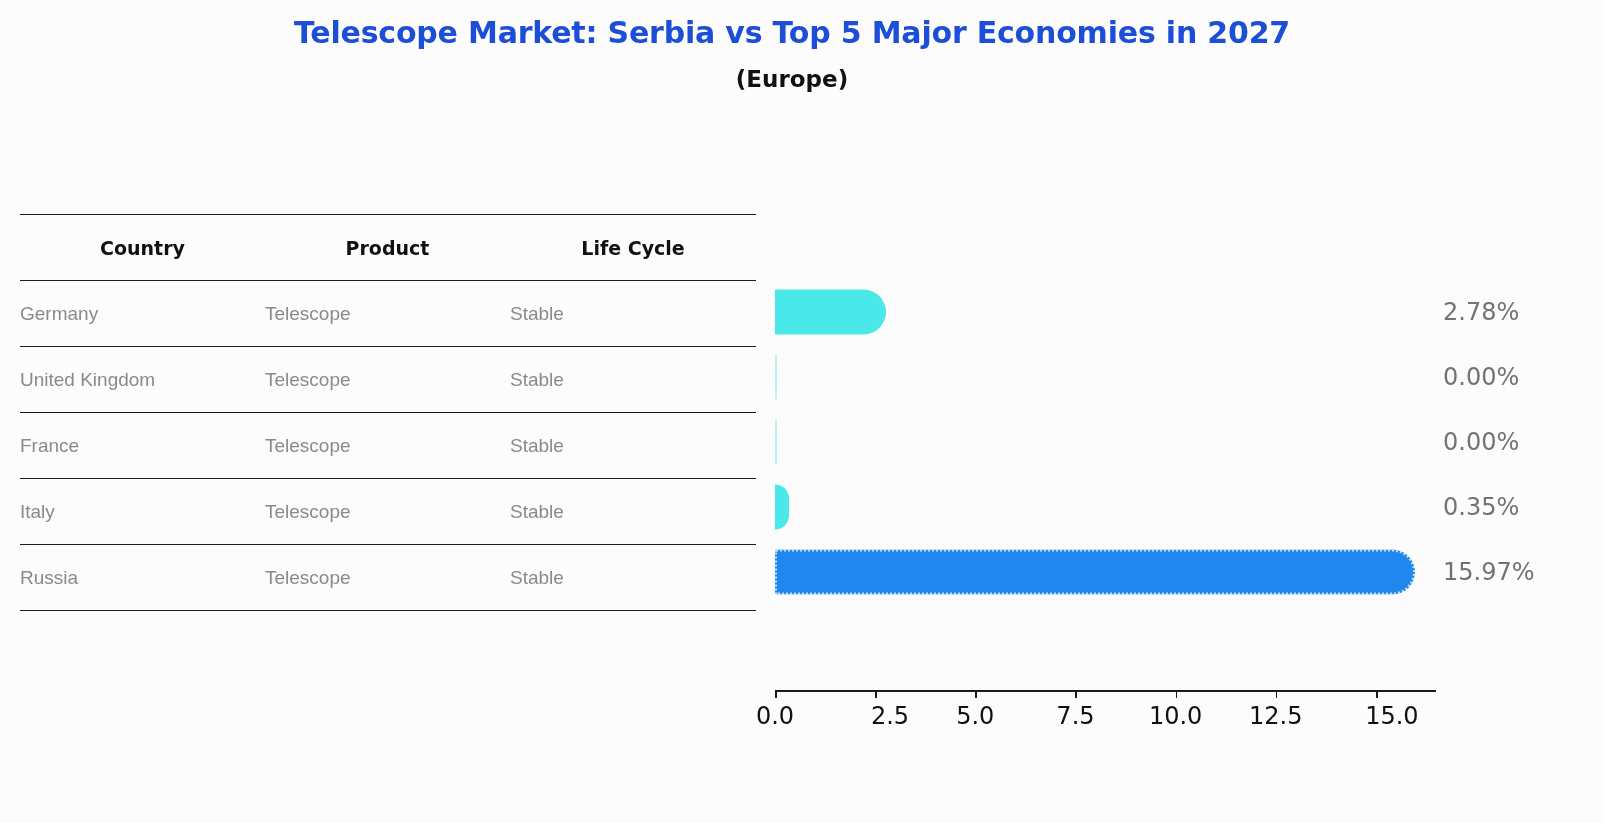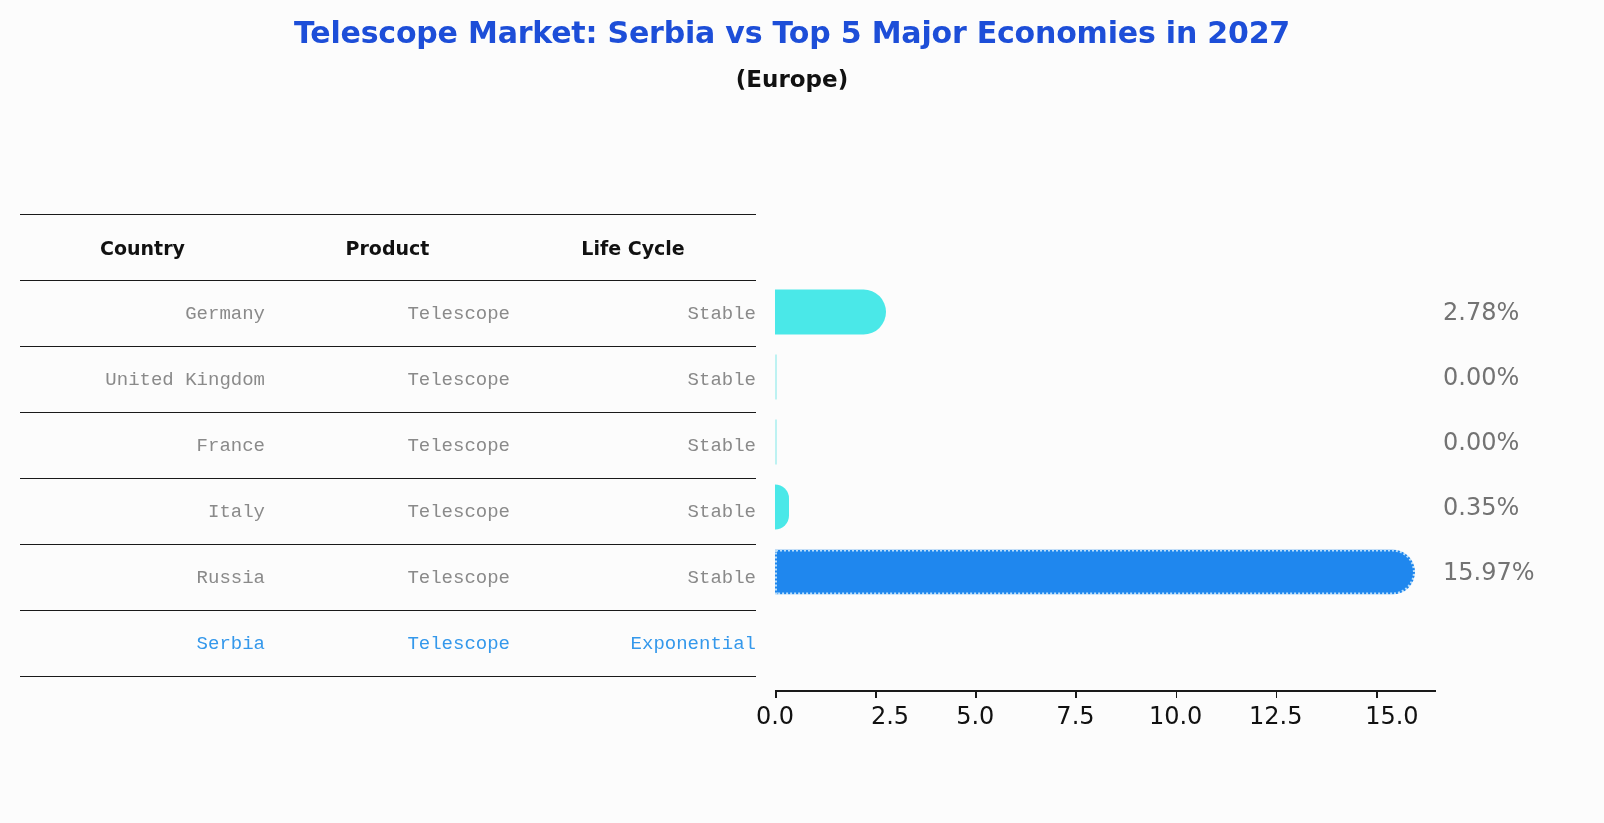--- a/index.html
+++ b/index.html
@@ -62,25 +62,25 @@
     font-weight: bold;
     color: #111111;
     text-align: center;
     vertical-align: middle;
     padding: 0;
     border-top: 1.4px solid #1a1a1a;
     border-bottom: 1.4px solid #1a1a1a;
   }
   .tbl td {
     height: 65px;
-    font-family: Liberation Mono, monospace;
+    font-family: Liberation Sans, sans-serif;
     font-size: 19px;
     font-weight: normal;
     color: #8a8a8a;
-    text-align: right;
+    text-align: left;
     vertical-align: middle;
     padding: 0;
     border-bottom: 1.4px solid #1a1a1a;
   }
   .tbl tr.highlight td {
     color: #3498eb;
   }
 
   
   #chart-panel {
@@ -207,25 +207,20 @@
       </tr>
       <tr>
         <td>Italy</td>
         <td>Telescope</td>
         <td>Stable</td>
       </tr>
       <tr>
         <td>Russia</td>
         <td>Telescope</td>
         <td>Stable</td>
-      </tr>
-      <tr class="highlight">
-        <td>Serbia</td>
-        <td>Telescope</td>
-        <td>Exponential</td>
       </tr>
     </tbody>
   </table>
 </div>
 
 <div id="chart-panel">
   <div id="bar-header-spacer"></div>
 
   <div class="bar-row">
     <div class="bar normal" style="width: 111.368px;"></div>

